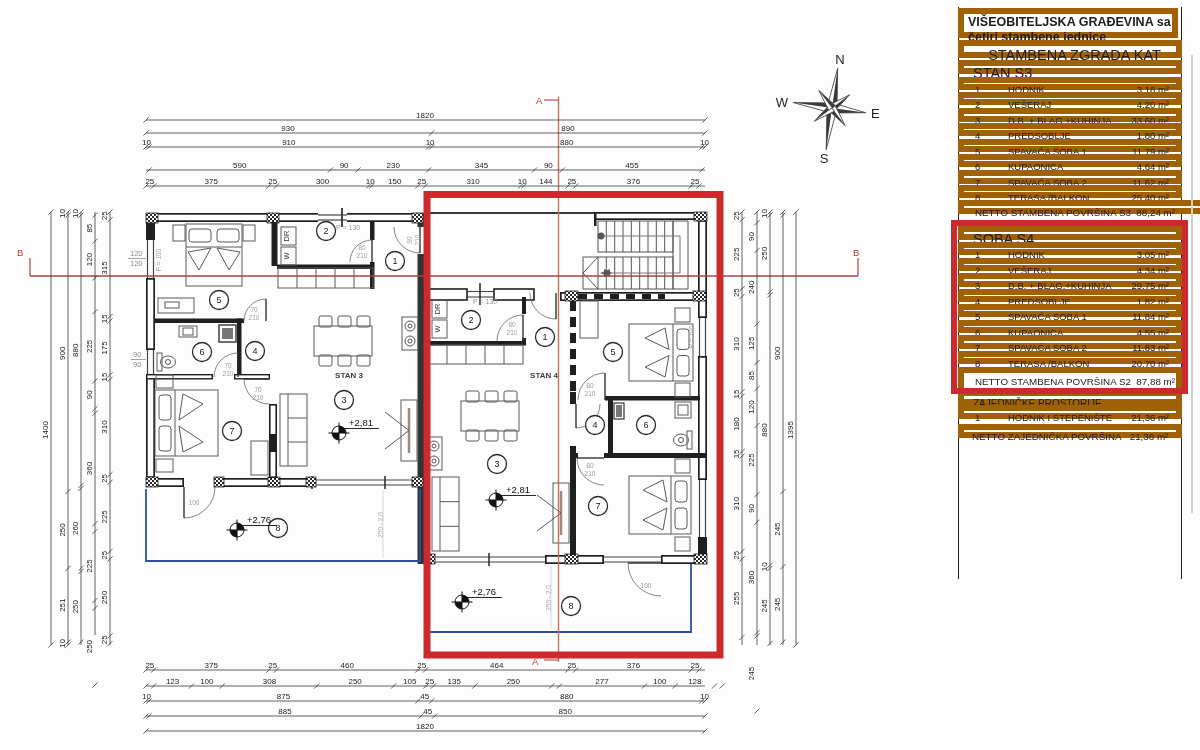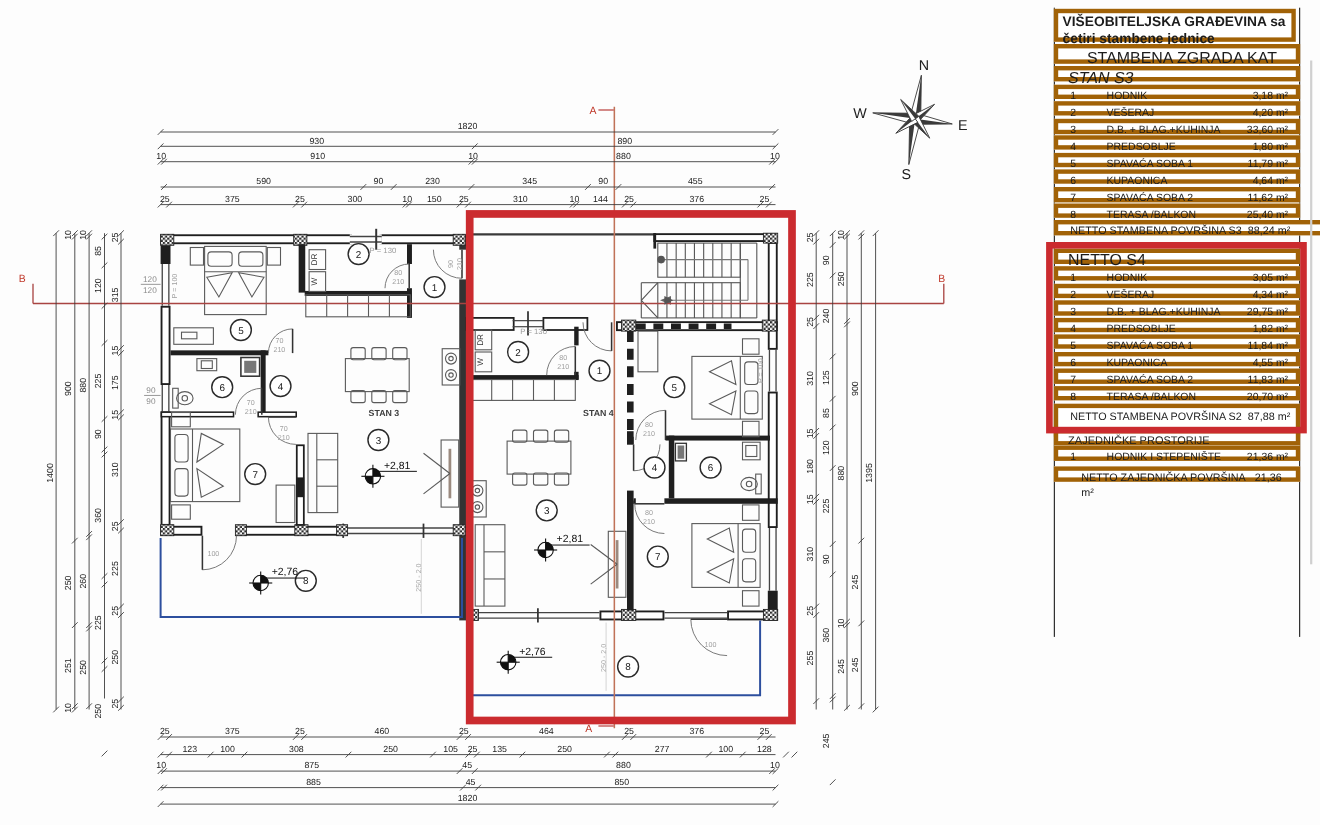--- a/index.html
+++ b/index.html
@@ -1,19 +1,19 @@
 <!DOCTYPE html>
 <html><head>
 <meta charset="utf-8">
 <style>
 html,body{margin:0;padding:0;background:#ffffff;}
 .page{position:relative;width:1200px;height:750px;background:#fdfdfd;font-family:"Liberation Sans",sans-serif;overflow:hidden;}
 svg{position:absolute;left:0;top:0;}
 .tbl{position:absolute;left:958px;top:5px;width:226px;color:#1c1c1c;}
-.trow{position:absolute;box-sizing:border-box;border:4px solid #a16207;background:#fff;margin-bottom:1px;}
+.trow{position:absolute;box-sizing:border-box;border:6px solid #a16207;background:#fff;margin-bottom:1px;}
 .num{position:absolute;left:11px;}
 .nm{position:absolute;left:44px;}
 .ar{position:absolute;right:7px;}
 </style>
 </head>
 <body>
 <div class="page">
 
 <svg width="1200" height="750" viewBox="0 0 1200 750">
 <defs>
@@ -1063,21 +1063,21 @@
 
 <div class="tbl">
 
 <div style="position:absolute;left:0;top:2px;width:1px;height:572px;background:#1c1c1c"></div>
 <div style="position:absolute;left:223px;top:2px;width:1px;height:572px;background:#1c1c1c"></div>
 
 <div class="trow" style="left:0;top:3px;width:220px;height:30px;font-size:12.5px;font-weight:bold;line-height:15px;padding:1px 0 0 4px;">VIŠEOBITELJSKA GRAĐEVINA sa<br>četiri stambene jednice</div>
 
 <div class="trow" style="left:0;top:35px;width:224px;height:18px;font-size:14.5px;line-height:18px;padding-left:9px;text-align:center;">STAMBENA ZGRADA KAT</div>
 
-<div class="trow" style="left:0;top:55px;width:224px;height:14px;font-size:14.5px;line-height:14px;padding-left:9px;font-style:italic;">STAN S3</div>
+<div class="trow" style="left:0;top:55px;width:224px;height:14px;font-size:14.5px;line-height:14px;padding-left:9px;">STAN S3</div>
 
 <div class="trow" style="left:0;top:72px;width:224px;height:13px;font-size:9.5px;line-height:13px;">
         <span class="num">1</span>
         <span class="nm">HODNIK</span>
         <span class="ar">3,18 m²</span>
       </div>
 
 <div class="trow" style="left:0;top:87px;width:224px;height:13px;font-size:9.5px;line-height:13px;">
         <span class="num">2</span>
         <span class="nm">VEŠERAJ</span>
@@ -1115,21 +1115,21 @@
       </div>
 
 <div class="trow" style="left:0;top:180px;width:224px;height:13px;font-size:9.5px;line-height:13px;">
         <span class="num">8</span>
         <span class="nm">TERASA /BALKON</span>
         <span class="ar">25,40 m²</span>
       </div>
 
 <div class="trow" style="left:0;top:195px;width:252px;height:14px;font-size:9.8px;line-height:14px;padding-left:11px;">NETTO STAMBENA POVRŠINA S3&nbsp; 88,24 m²</div>
 
-<div class="trow" style="left:0;top:221px;width:224px;height:14px;font-size:14.5px;line-height:14px;padding-left:9px;">NETTO S4</div>
+<div class="trow" style="left:0;top:221px;width:224px;height:14px;font-size:14.5px;line-height:14px;padding-left:9px;">SOBA S4</div>
 
 <div class="trow" style="left:0;top:237px;width:224px;height:13px;font-size:9.5px;line-height:13px;">
         <span class="num">1</span>
         <span class="nm">HODNIK</span>
         <span class="ar">3,05 m²</span>
       </div>
 
 <div class="trow" style="left:0;top:253px;width:224px;height:13px;font-size:9.5px;line-height:13px;">
         <span class="num">2</span>
         <span class="nm">VEŠERAJ</span>
@@ -1175,19 +1175,19 @@
 <div class="trow" style="left:0;top:362px;width:224px;height:30px;font-size:9.8px;line-height:17px;padding-left:11px;">NETTO STAMBENA POVRŠINA S2&nbsp; 87,88 m²</div>
 
 <div class="trow" style="left:0;top:385px;width:224px;height:15px;font-size:10px;line-height:15px;padding-left:9px;">ZAJEDNIČKE PROSTORIJE</div>
 
 <div class="trow" style="left:0;top:400px;width:224px;height:14px;font-size:9.5px;line-height:14px;">
         <span class="num">1</span>
         <span class="nm">HODNIK I STEPENIŠTE</span>
         <span class="ar">21,36 m²</span>
       </div>
 
-<div class="trow" style="left:0;top:419px;width:224px;height:14px;font-size:9.8px;line-height:14px;padding-left:21px;">NETTO ZAJEDNIČKA POVRŠINA&nbsp;&nbsp; 21,36 m²</div>
+<div class="trow" style="left:0;top:419px;width:224px;height:14px;font-size:9.8px;line-height:14px;padding-left:8px;">NETTO ZAJEDNIČKA POVRŠINA&nbsp;&nbsp; 21,36 m²</div>
 
 <div style="position:absolute;left:-7px;top:215px;width:225px;height:162px;border:6px solid #cb2b2f;"></div>
 </div>
 
 <div style="position:absolute;left:1191px;top:55px;width:2px;height:458px;background:#cfcfcf"></div>
 </div>
 
 </body></html>

